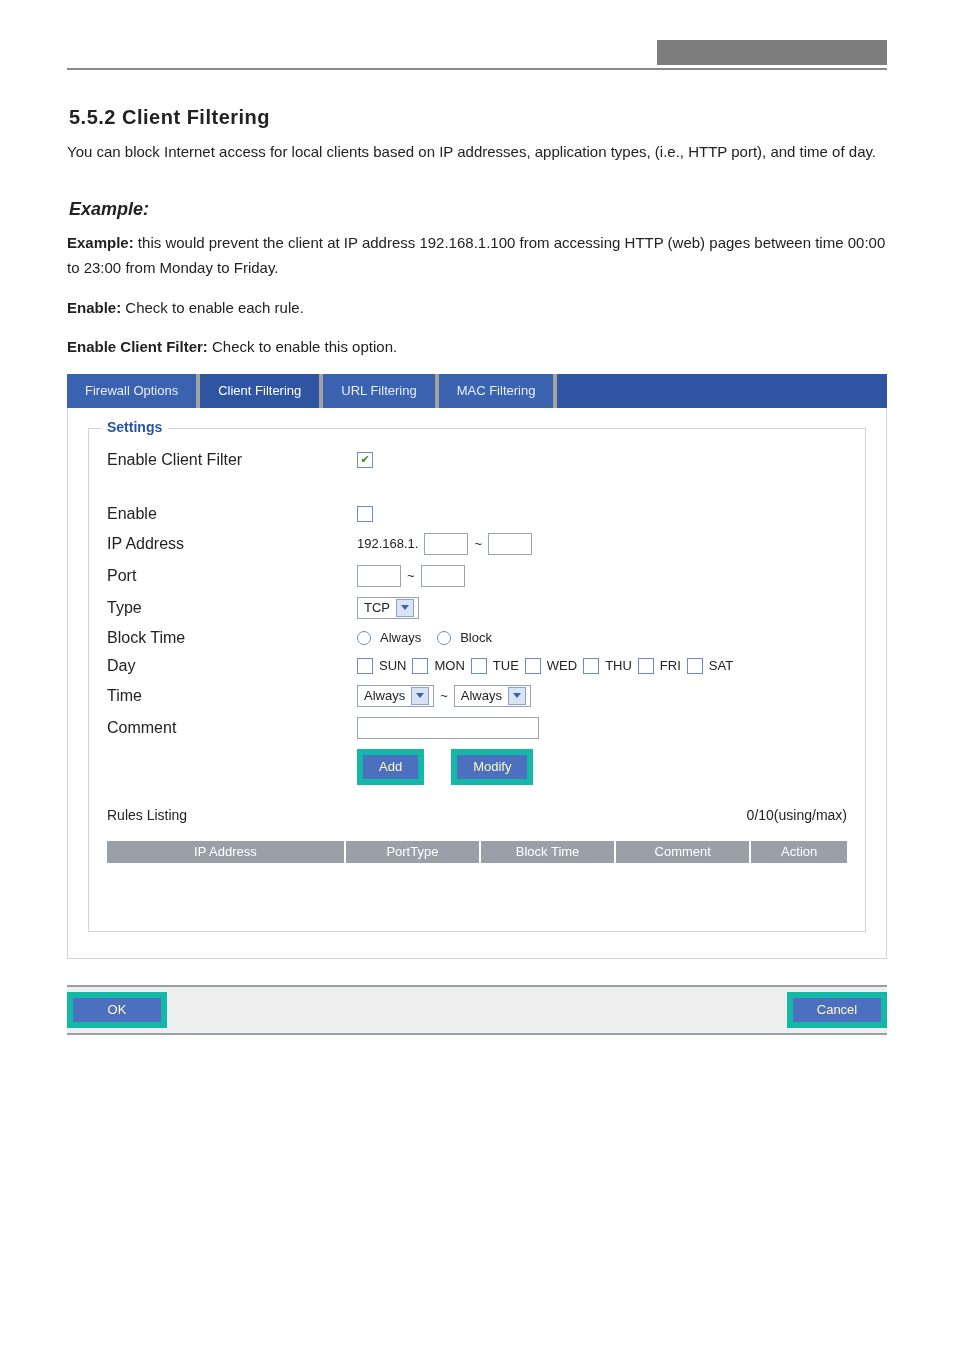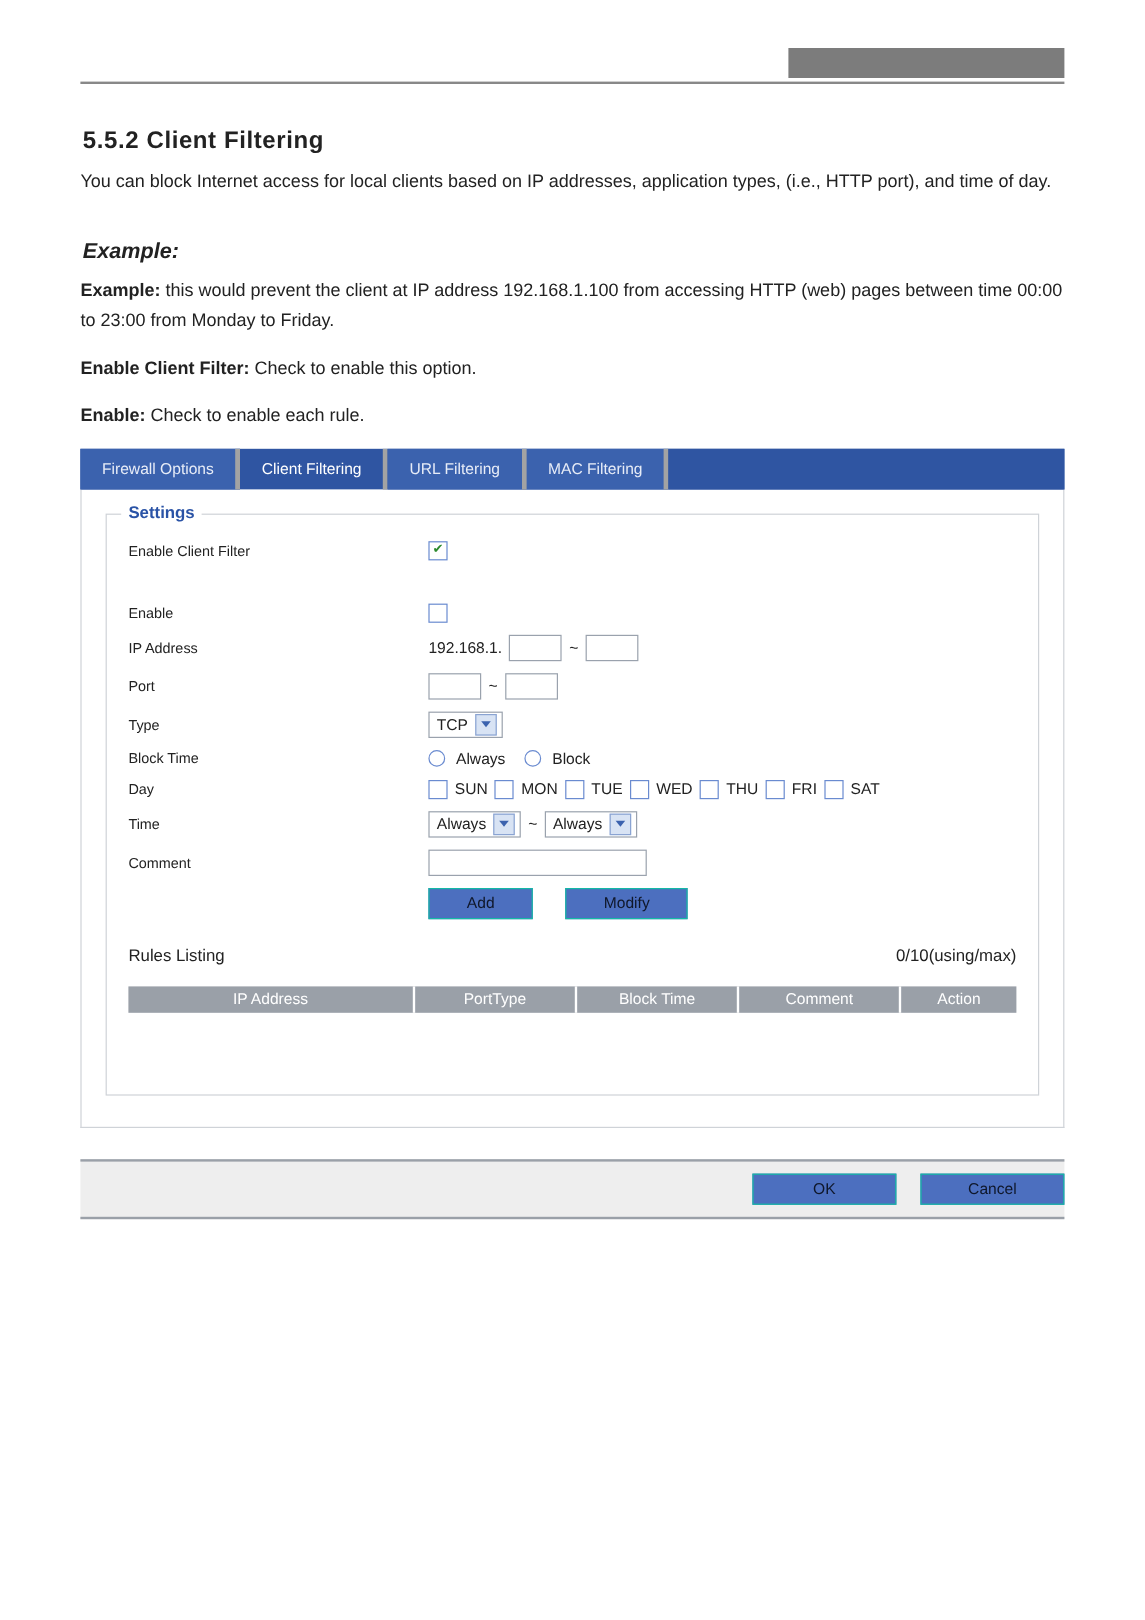--- a/index.html
+++ b/index.html
@@ -11,38 +11,38 @@
   p.body{font-size:15px;line-height:1.7;margin:10px 0 14px 0}
   strong.label{font-weight:700}
   .figure{margin:14px 0 0 0}
   .tabbar{display:flex;background:#2f55a2;height:34px}
   .tab{flex:none;padding:0 18px;color:#fff;font-size:13px;line-height:34px;border-right:4px solid #a3a3a3}
   .tab.inactive{color:#e7ecf7;background:#3b62ae}
   .panel{border:1px solid #cfd3d8;border-top:none;padding:14px 20px 26px 20px;font-size:14px;color:#222;background:#fff}
   .fieldset{position:relative;border:1px solid #cfd3d8;padding:18px 18px 22px 18px;margin-top:6px}
   .legend{position:absolute;top:-10px;left:12px;background:#fff;padding:0 6px;color:#2a53a6;font-weight:700;font-size:14px}
   .row{display:flex;align-items:center;margin:10px 0}
-  .row .lab{width:250px;font-size:12px}
+  .row .lab{width:250px;font-size:16px}
   .row .ctl{display:flex;align-items:center;gap:6px;font-size:13px}
   .chk{width:14px;height:14px;border:1px solid #6a8bd0;display:inline-flex;align-items:center;justify-content:center;background:#fff}
   .chk.checked::after{content:"✔";color:#2d8a2d;font-size:11px;line-height:1}
   .radio{width:12px;height:12px;border:1px solid #6a8bd0;border-radius:50%;display:inline-block;vertical-align:middle;margin-right:3px}
   .txt{height:20px;border:1px solid #9aa2ad;background:#fff}
   .txt.small{width:42px}
   .txt.med{width:180px}
   .sel{display:inline-flex;align-items:center;border:1px solid #9aa2ad;height:20px;padding:0 4px 0 6px;background:#fff}
   .sel .caret{display:inline-flex;width:16px;height:16px;background:#d8e3f4;border:1px solid #8aa3d2;align-items:center;justify-content:center;margin-left:6px}
   .sel .caret::after{content:"";border-left:4px solid transparent;border-right:4px solid transparent;border-top:5px solid #3b62ae}
-  .btn{display:inline-flex;align-items:center;justify-content:center;height:24px;padding:0 31px;color:#0f172a;background:#4c6fbf;border:1px solid #14b8a6;font-size:13px}
+  .btn{display:inline-flex;align-items:center;justify-content:center;height:24px;padding:0 16px;color:#fef9c3;background:#4c6fbf;border:6px solid #14b8a6;font-size:13px}
   .btn+.btn{margin-left:21px}
   .rules-row{display:flex;justify-content:space-between;margin-top:22px;font-size:14px}
   .thead{display:flex;margin-top:18px}
   .th{background:#9aa0a8;color:#fff;font-size:13px;height:22px;display:flex;align-items:center;justify-content:center;border-right:2px solid #fff}
   .th:last-child{border-right:none}
-  .ok-bar{background:#eee;border-top:2px solid #9aa0a8;border-bottom:2px solid #9aa0a8;height:46px;display:flex;align-items:center;justify-content:flex-end;margin-top:26px}
+  .ok-bar{background:#eee;border-top:2px solid #9aa0a8;border-bottom:2px solid #9aa0a8;height:46px;display:flex;align-items:center;justify-content:space-between;margin-top:26px}
 </style>
 </head>
 <body>
 
 <div class="page">
 
   <div class="top-rule">
     <div class="dark-box"></div>
   </div>
 
@@ -50,25 +50,25 @@
 
   <p class="body">You can block Internet access for local clients based on IP addresses, application types, (i.e., HTTP port), and time of day.</p>
 
   <div class="section-heading-small">Example:</div>
 
   <p class="body">
     <strong class="label">Example:</strong><span> this would prevent the client at IP address 192.168.1.100 from accessing HTTP (web) pages between time 00:00 to 23:00 from Monday to Friday.</span>
   </p>
 
   <p class="body">
+    <strong class="label">Enable:</strong><span> Check to enable each rule.</span>
+  </p>
+
+  <p class="body">
     <strong class="label">Enable Client Filter:</strong><span> Check to enable this option.</span>
-  </p>
-
-  <p class="body">
-    <strong class="label">Enable:</strong><span> Check to enable each rule.</span>
   </p>
 
   <div class="figure">
 
     <div class="tabbar">
       <div class="tab inactive">Firewall Options</div>
       <div class="tab">Client Filtering</div>
       <div class="tab inactive">URL Filtering</div>
       <div class="tab inactive">MAC Filtering</div>
       <div style="flex:1;background:#2f55a2"></div>

